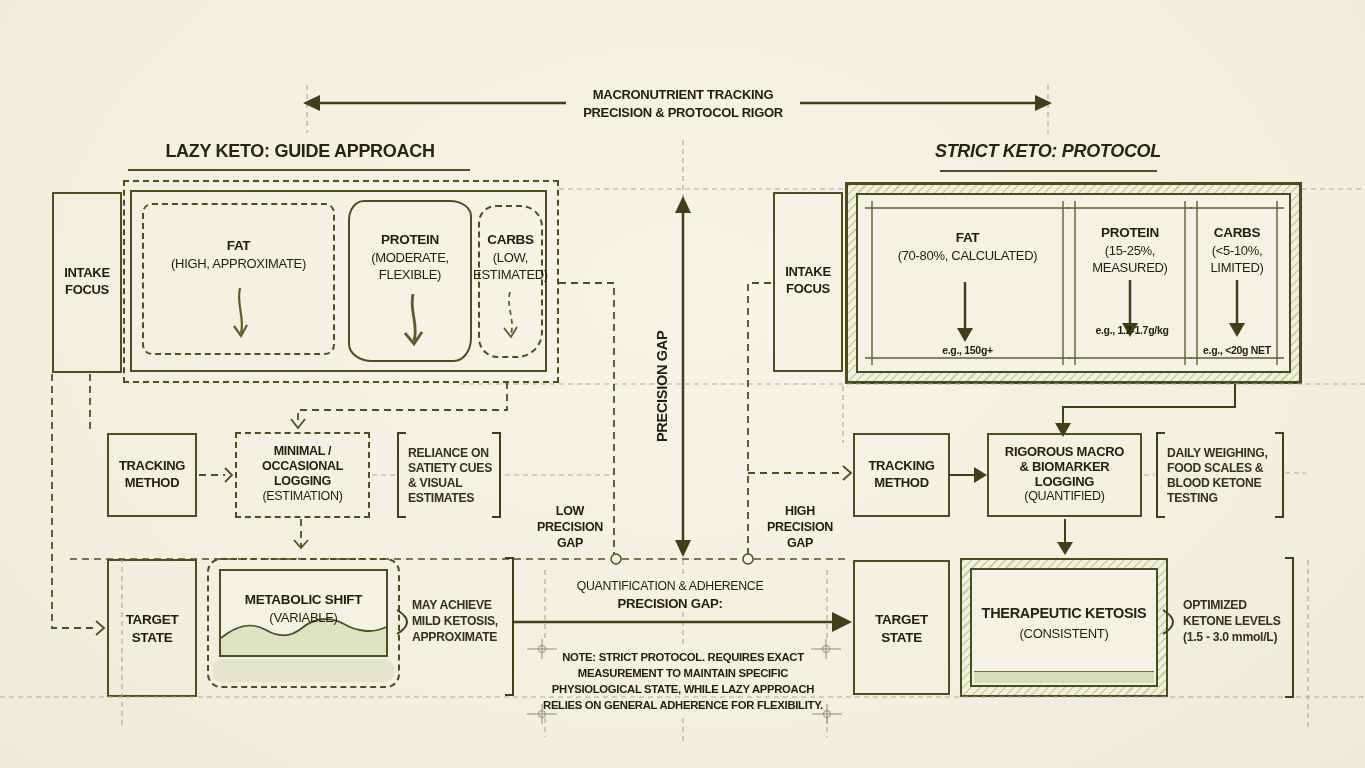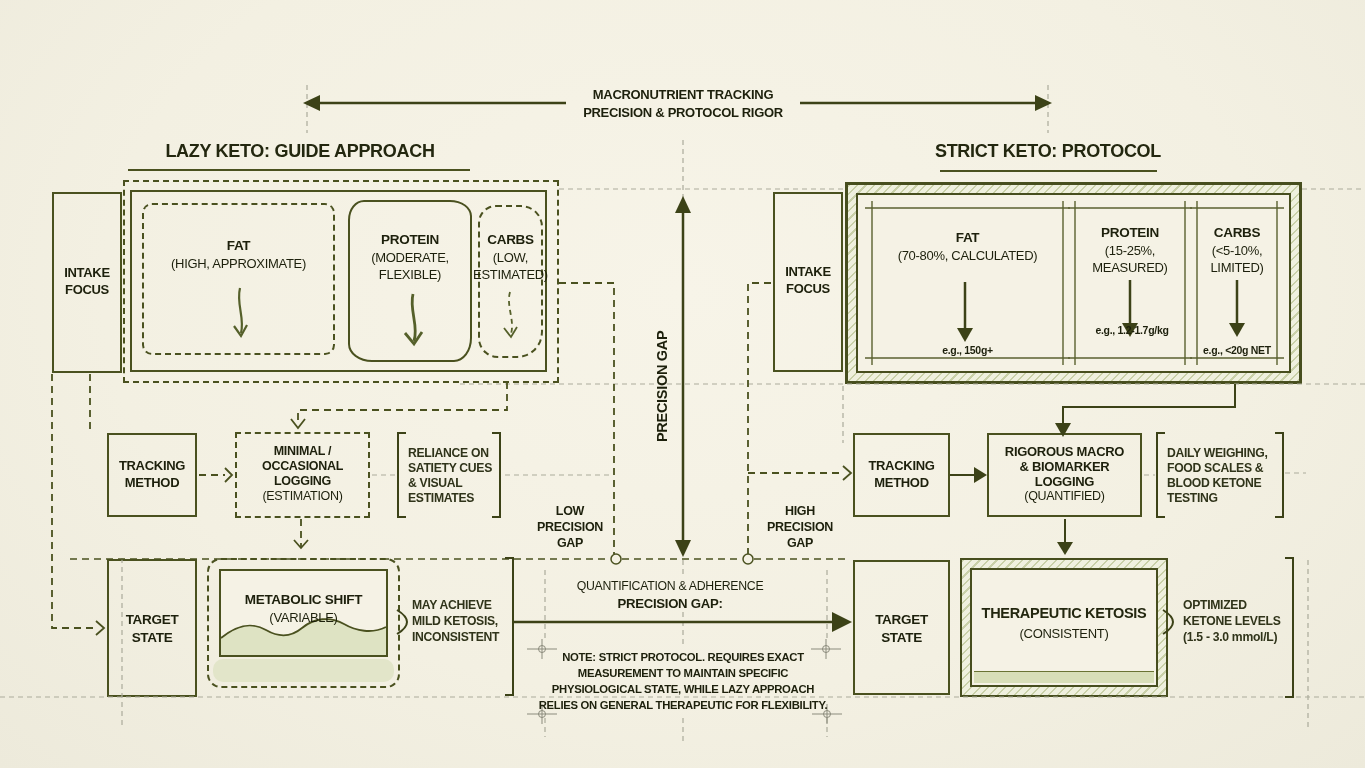--- a/index.html
+++ b/index.html
@@ -196,21 +196,21 @@
     </g>
   </svg>
 
 
   <div class="t c b" style="left:553px;top:86px;width:260px;font-size:13px;line-height:1.35;">
     <div>MACRONUTRIENT TRACKING</div>
     <div>PRECISION &amp; PROTOCOL RIGOR</div>
   </div>
 
   <div class="t c b nw" style="left:130px;top:141px;width:340px;font-size:18px;color:#23270f;">LAZY KETO: GUIDE APPROACH</div>
-  <div class="t c b nw" style="left:878px;top:141px;width:340px;font-size:18px;color:#23270f;">STRICT KETO: PROTOCOL</div>
+  <div class="t c b nw" style="left:878px;top:141px;width:340px;font-size:18px;color:#23270f;font-style:italic;">STRICT KETO: PROTOCOL</div>
 
   <div class="t b vlabel" style="left:653px;top:325px;width:20px;height:122px;font-size:14.5px;">PRECISION GAP</div>
 
   <div class="t c b" style="left:52px;top:265px;width:70px;font-size:13px;line-height:1.3;">
     <div>INTAKE</div>
     <div>FOCUS</div>
   </div>
 
   <div class="t c b nw" style="left:142px;top:238px;width:193px;font-size:13.5px;">FAT</div>
   <div class="t c nw" style="left:142px;top:256px;width:193px;font-size:13px;">(HIGH, APPROXIMATE)</div>
@@ -289,21 +289,21 @@
 
   <div class="t c b" style="left:107px;top:611px;width:90px;font-size:13.5px;line-height:1.3;">
     <div>TARGET</div>
     <div>STATE</div>
   </div>
   <div class="t c b nw" style="left:207px;top:592px;width:193px;font-size:13.5px;">METABOLIC SHIFT</div>
   <div class="t c nw" style="left:207px;top:610px;width:193px;font-size:13px;">(VARIABLE)</div>
   <div class="t annot" style="left:412px;top:597px;width:100px;line-height:16px;">
     <div>MAY ACHIEVE</div>
     <div>MILD KETOSIS,</div>
-    <div>INCONSISTENT</div>
+    <div>APPROXIMATE</div>
   </div>
 
   <div class="t c b" style="left:853px;top:611px;width:97px;font-size:13.5px;line-height:1.3;">
     <div>TARGET</div>
     <div>STATE</div>
   </div>
   <div class="t c b nw" style="left:962px;top:605px;width:204px;font-size:14.5px;color:#23270f;">THERAPEUTIC KETOSIS</div>
   <div class="t c nw" style="left:962px;top:626px;width:204px;font-size:13px;">(CONSISTENT)</div>
   <div class="t annot" style="left:1183px;top:597px;width:145px;line-height:16px;">
     <div>OPTIMIZED</div>
@@ -313,16 +313,16 @@
 
   <div class="t c" style="left:520px;top:578px;width:300px;line-height:17px;">
     <div class="b" style="font-size:12.3px;font-weight:400;">QUANTIFICATION &amp; ADHERENCE</div>
     <div class="b" style="font-size:13.2px;">PRECISION GAP:</div>
   </div>
 
   <div class="t c b" style="left:508px;top:649px;width:350px;font-size:11.3px;line-height:16px;color:#1d200c;">
     <div>NOTE: STRICT PROTOCOL. REQUIRES EXACT</div>
     <div>MEASUREMENT TO MAINTAIN SPECIFIC</div>
     <div>PHYSIOLOGICAL STATE, WHILE LAZY APPROACH</div>
-    <div>RELIES ON GENERAL THERAPEUTIC FOR FLEXIBILITY.</div>
+    <div>RELIES ON GENERAL ADHERENCE FOR FLEXIBILITY.</div>
   </div>
 
 </div>
 
 </body></html>

